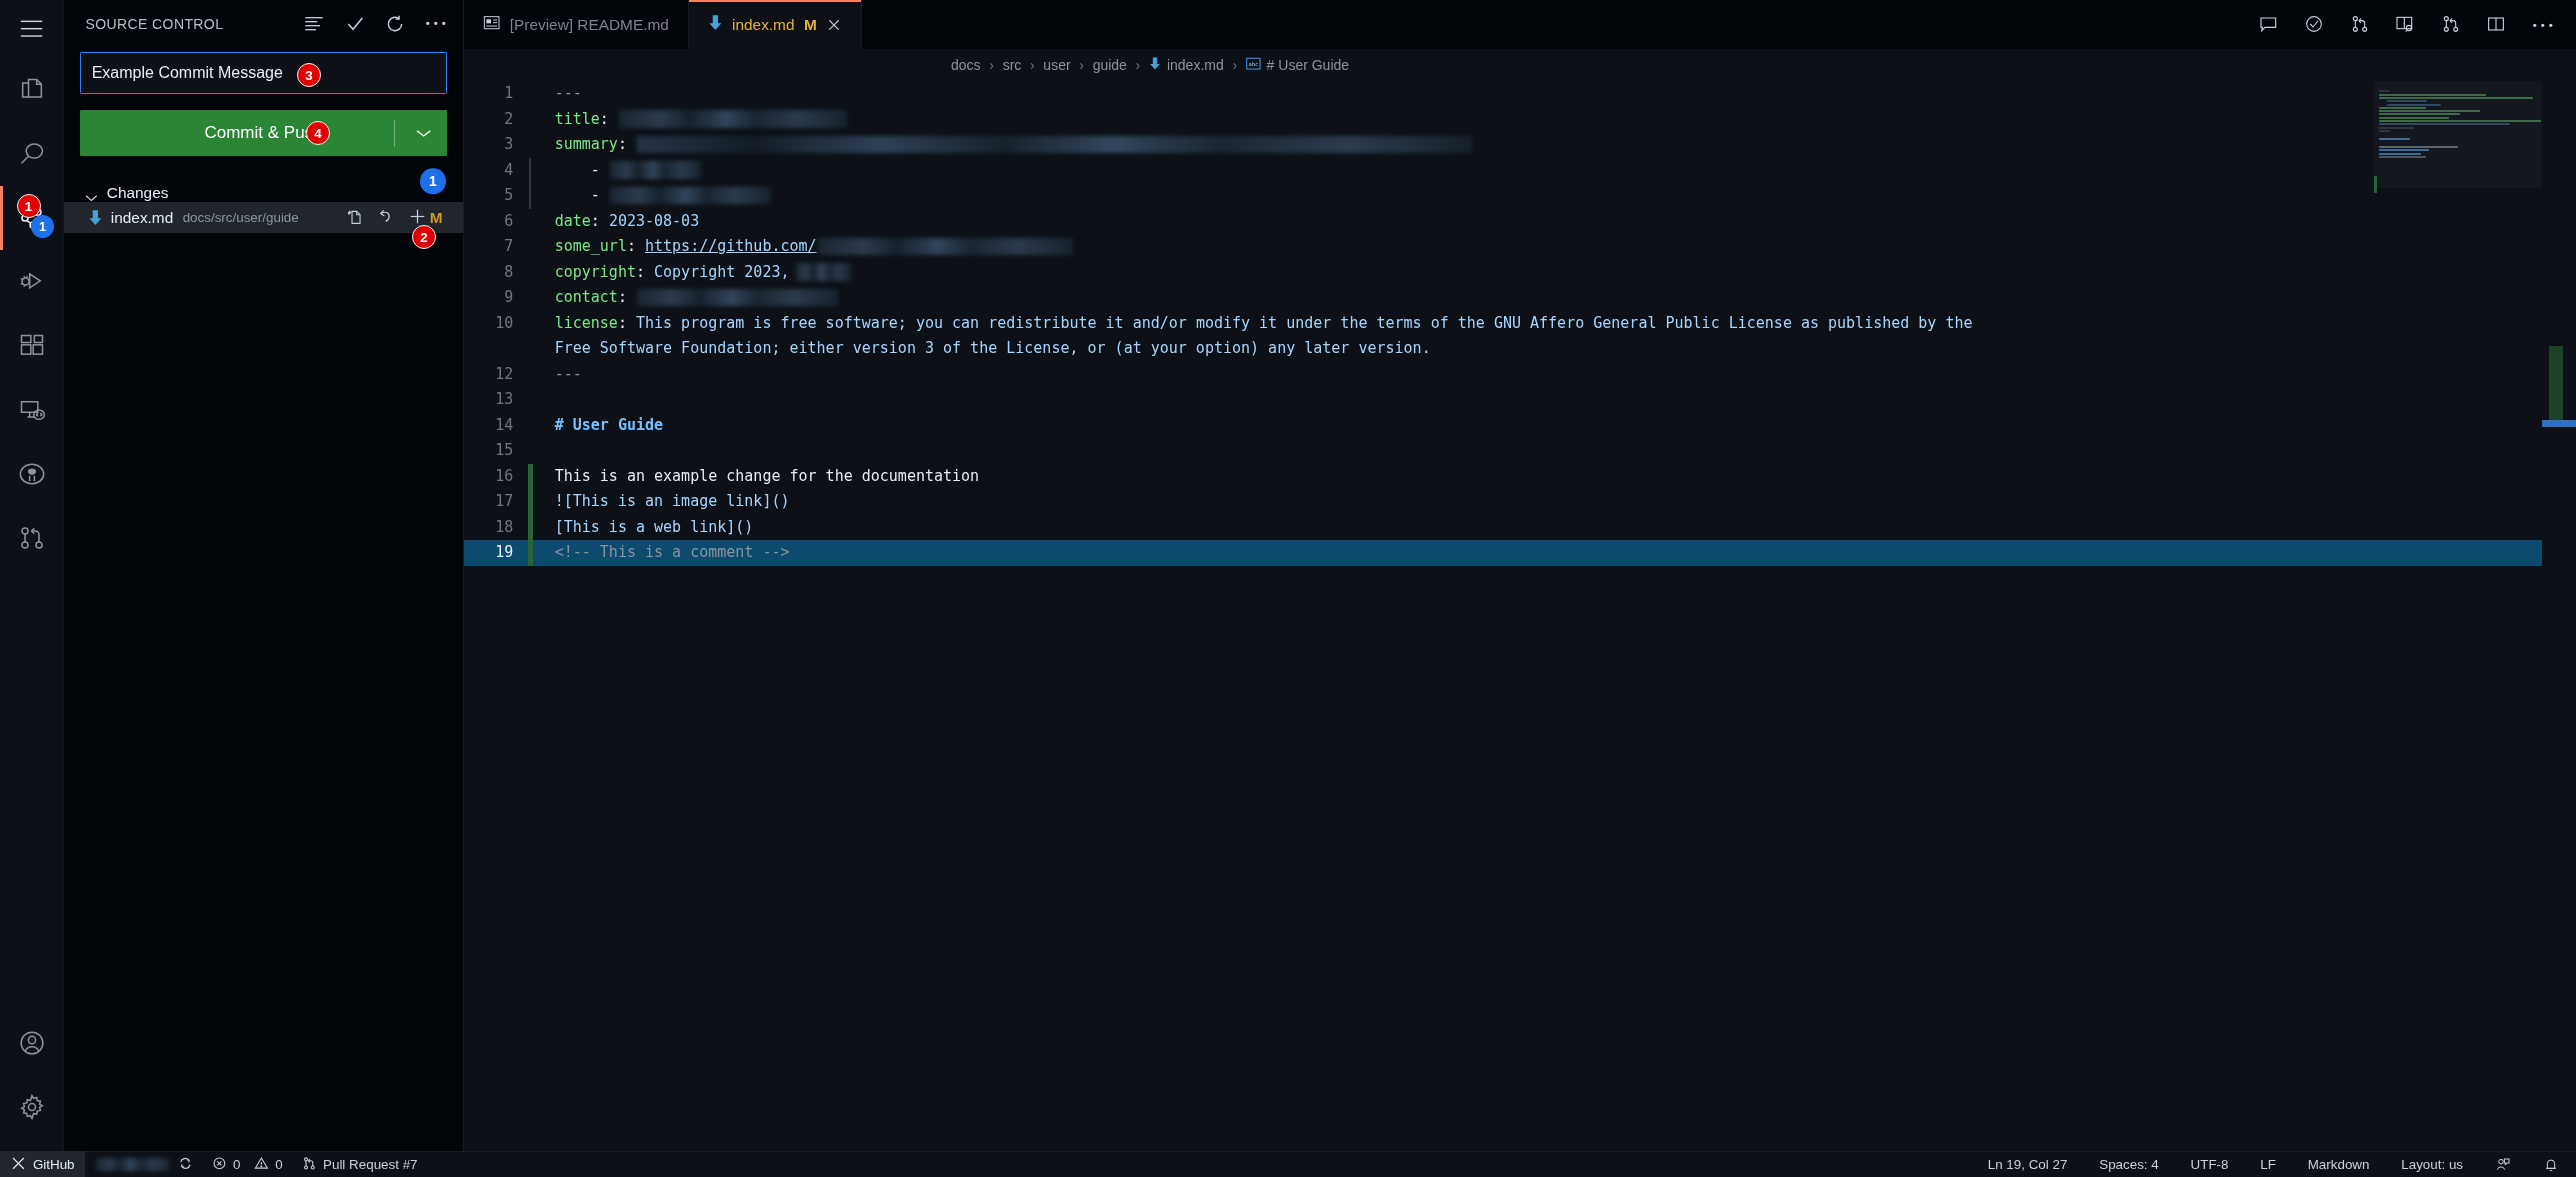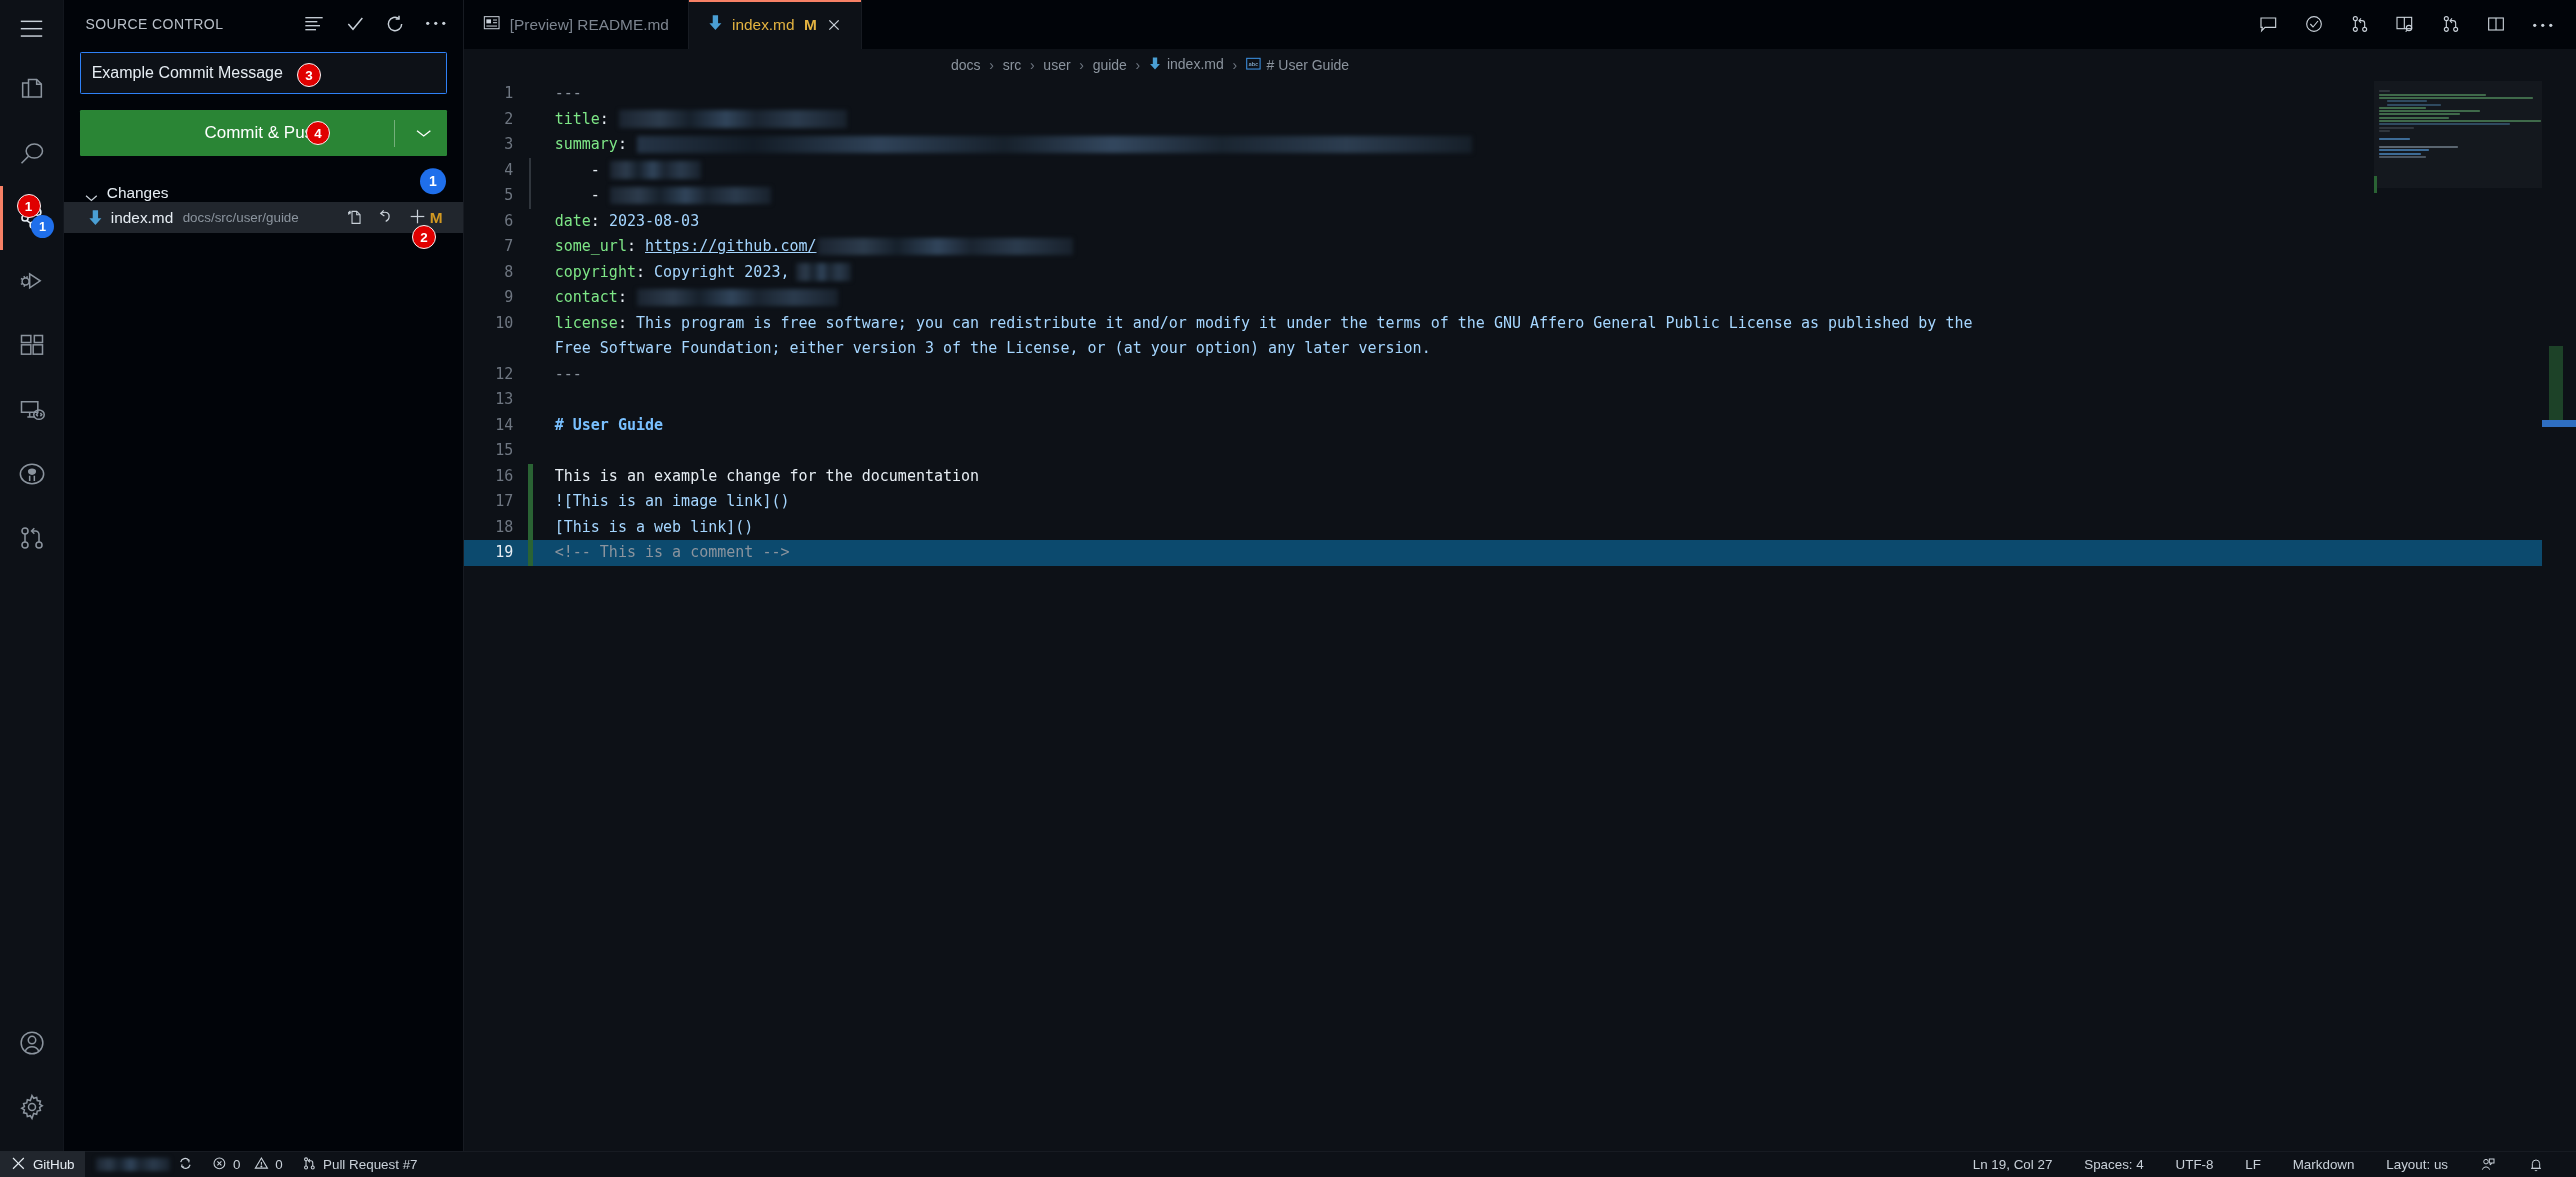--- a/index.html
+++ b/index.html
@@ -124,21 +124,21 @@
   .tabbar-filler { flex: 1 1 auto; background: #010409; border-bottom: none; }
   .tabbar-actions {
     display: flex; align-items: center; gap: 25.5px; padding: 0 23px; color: #c9d1d9;
     background: #010409;
   }
 
   .breadcrumb {
     height: 32px; display: flex; align-items: center; padding: 0 0 0 487px;
     color: #8b949e; font-size: 14px; gap: 0; background: #0d1117;
   }
-  .bc-item { display: flex; align-items: flex-start; gap: 6px; }
+  .bc-item { display: flex; align-items: center; gap: 6px; }
   .bc-sep { margin: 0 8.7px; color: #6e7681; }
 
   
   .code-wrap { flex: 1 1 auto; position: relative; overflow: hidden; background: #0d1117; }
   .code {
     position: absolute; inset: 0;
     font-family: "DejaVu Sans Mono", "Liberation Mono", monospace;
     font-size: 15px; line-height: 25.5px;
   }
   .cline { display: flex; height: 25.5px; position: relative; }
@@ -191,21 +191,21 @@
   .statusbar {
     height: 27.5px; flex: 0 0 27.5px; background: #0d1117; display: flex; align-items: center;
     color: #c9d1d9; font-size: 13.4px; border-top: 0.7px solid #171b22;
   }
   .sb-remote {
     background: #21262d; height: 27.5px; display: flex; align-items: center; gap: 7.4px;
     padding: 0 10.7px; color: #e6edf3;
   }
   .sb-seg { display: flex; align-items: center; gap: 6.7px; padding: 0 9.4px; height: 27.5px; }
   .sb-left { display: flex; align-items: center; }
-  .sb-right { display: flex; margin-left: auto; padding-right: 23px; gap: 13px;}
+  .sb-right { display: flex; margin-left: auto; padding-right: 8px; gap: 13px;}
   .sb-blur { width: 74px; height: 13.4px; }
 
   .num-badge-red {
     width: 24px; height: 24px; font-size: 13.4px; border-radius: 50%;
     background: #e00000; color:#fff; border: 1.3px solid #f5f5f5;
     display:flex; align-items:center; justify-content:center; font-weight:700;
     position: absolute; z-index: 50;
   }
 </style>
 </head>

